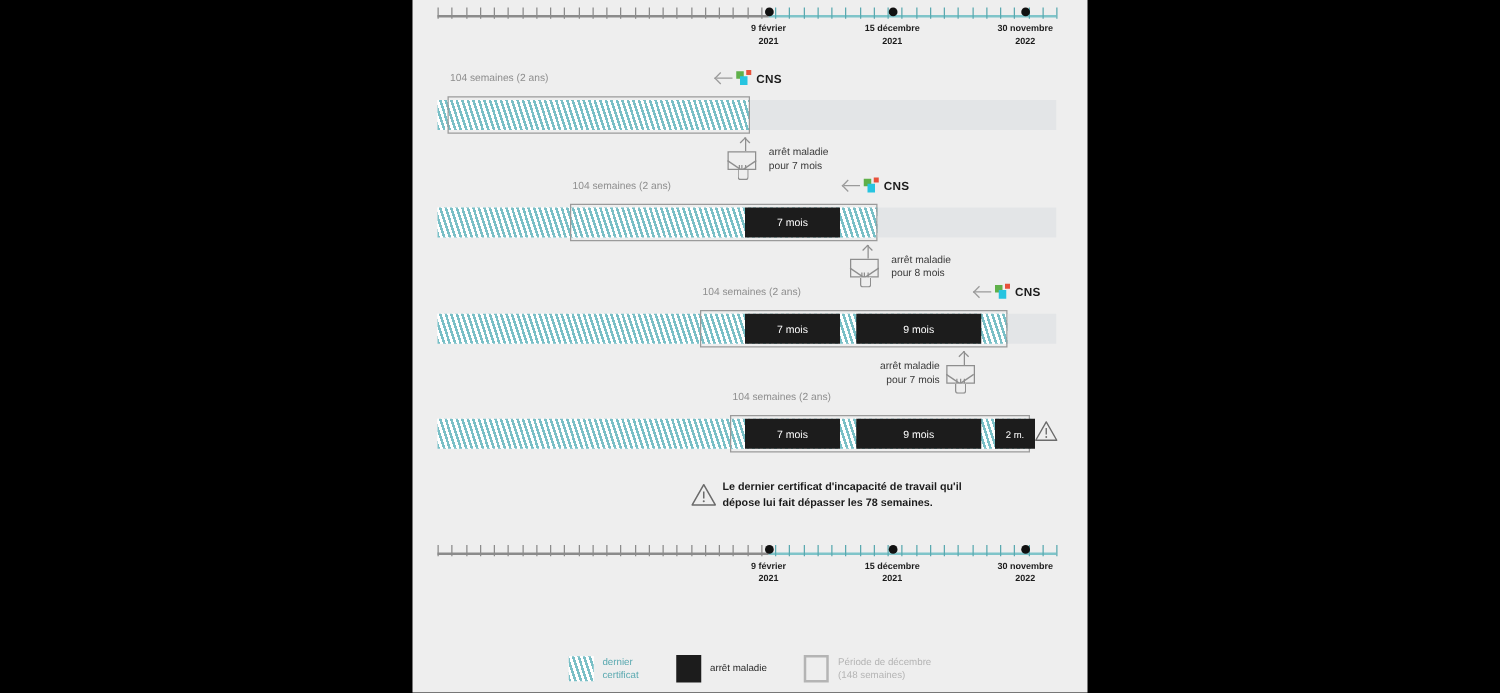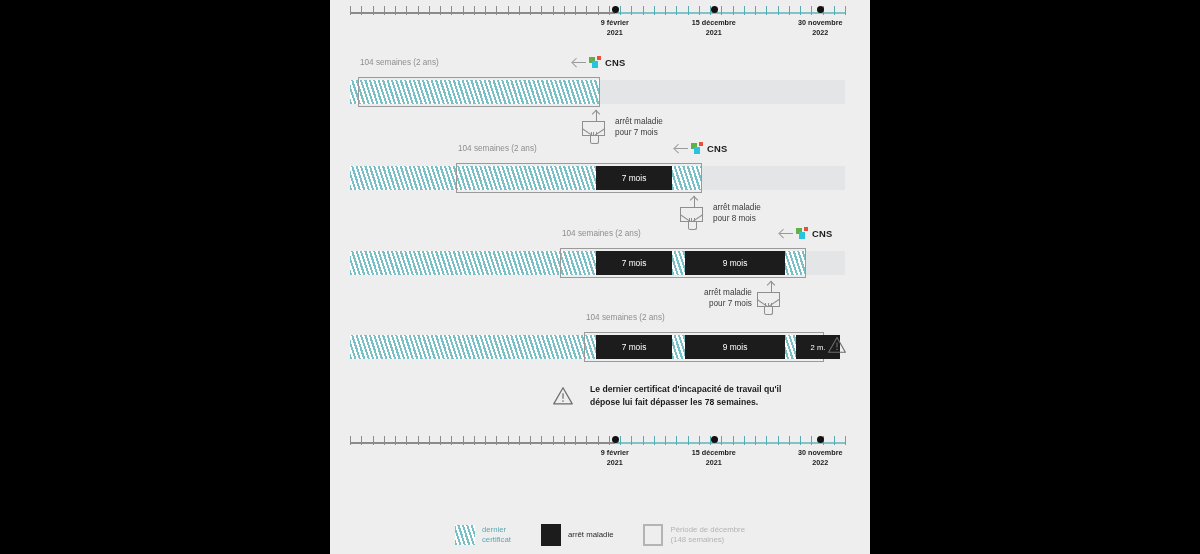--- a/index.html
+++ b/index.html
@@ -122,21 +122,21 @@
     position: absolute; top: 0.5px; width: 1.1px; height: 6px; background: #8e8e8e;
   }
   .callout-text {
     font-size: 8.2px; color: #3a3a3a; line-height: 1.35; white-space: nowrap;
   }
   .callout.rtl { flex-direction: row-reverse; }
 
   
   .warn-tri { position: relative; display: inline-block; }
   .warn-tri svg { display: block; }
-  .note { position: absolute; display: flex; align-items: center; gap: 16px; }
+  .note { position: absolute; display: flex; align-items: center; gap: 4px; }
   .note-text {
     font-size: 8.6px; font-weight: bold; color: #1b1b1b; line-height: 1.5;
   }
 
   
   .legend {
     position: absolute; left: 0; bottom: 8px; width: 540px;
     display: flex; justify-content: center; align-items: center; gap: 30px;
   }
   .lg-item { display: flex; align-items: center; gap: 7px; }
@@ -328,21 +328,21 @@
       <span>pour 7 mois</span>
     </span>
   </div>
 
   <div class="row" style="top:313px; height:54px;">
     <div class="reflabel" style="left:256px; top:0px;">104 semaines (2 ans)</div>
     <div class="hatch" style="left:20px; top:22px; width:475px;"></div>
     <div class="refbox" style="left:254px; top:19px; width:240px;"></div>
     <div class="sick" style="left:266px; top:22px; width:76px;">7 mois</div>
     <div class="sick" style="left:355px; top:22px; width:100px;">9 mois</div>
-    <div class="sick" style="left:466px; top:22px; width:44px; font-size:7.6px;">2 m.</div>
+    <div class="sick" style="left:466px; top:22px; width:32px; font-size:7.6px;">2 m.</div>
     <span class="warn-tri" style="position:absolute; left:497px; top:22px;">
       <svg width="20" height="20" viewBox="0 0 20 20">
         <path d="M10 2.5 L18.4 17.2 L1.6 17.2 Z" fill="none" stroke="#6b6b6b" stroke-width="1.1" stroke-linejoin="round"></path>
         <line x1="10" y1="7.4" x2="10" y2="12.6" stroke="#6b6b6b" stroke-width="1.1"></line>
         <circle cx="10" cy="14.6" r="0.75" fill="#6b6b6b"></circle>
       </svg>
     </span>
   </div>
 
   <div class="note" style="left:222px; top:383px;">

